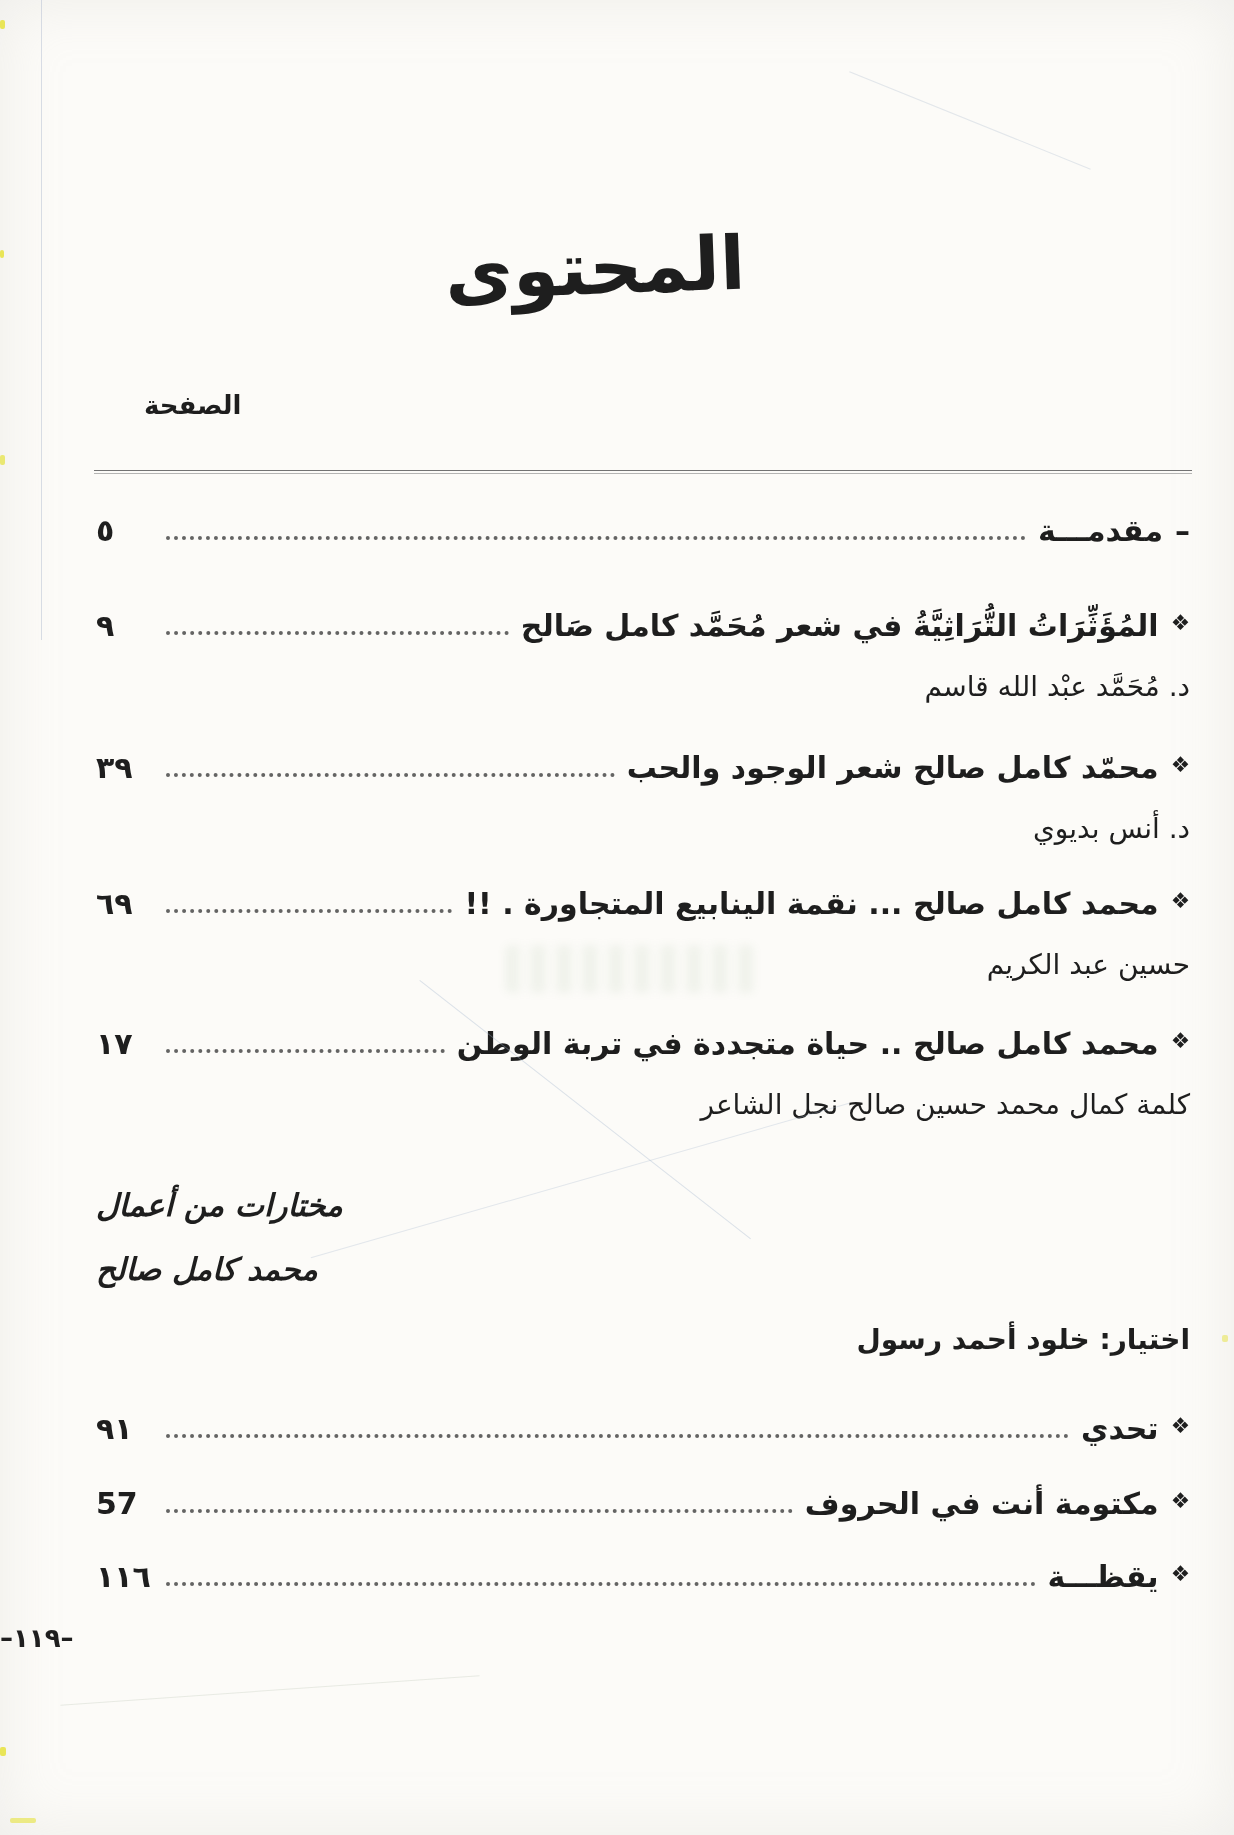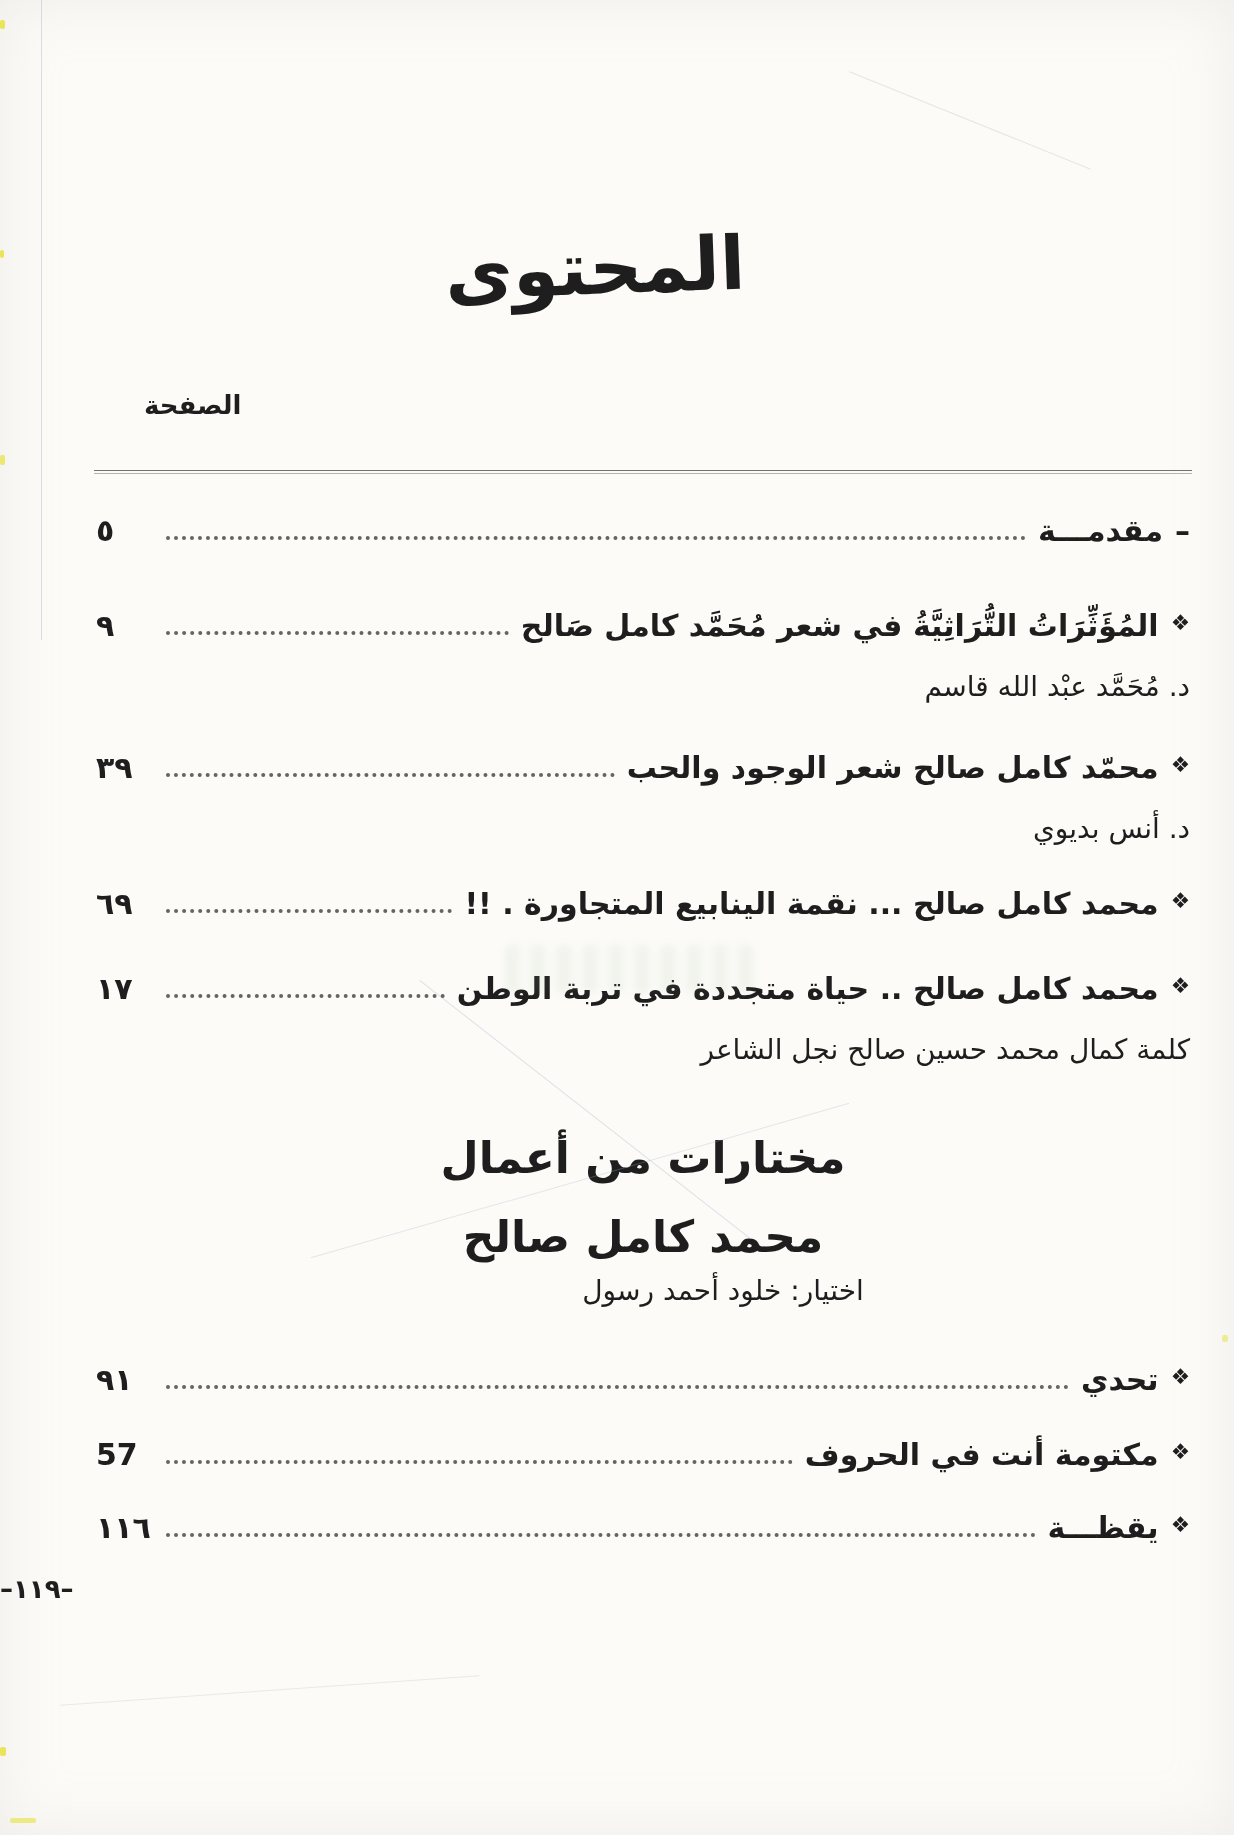--- a/index.html
+++ b/index.html
@@ -73,31 +73,31 @@
     text-align:right;
     font-size:28px;font-weight:normal;
     margin-top:22px;
   }
   .r1{margin-top:34px;}
   .r2{margin-top:50px;}
   .r3{margin-top:42px;}
   .r4{margin-top:36px;}
   .r5{margin-top:40px;}
   .heading{
-    text-align:center;
-    font-size:44px;font-weight:bold;
+    text-align:left;
+    font-size:31px;font-weight:bold;font-style:italic;
   }
   .h1x{margin-top:66px;}
   .h2x{margin-top:28px;}
   .attribution{
-    margin-top:12px;
+    margin-top:36px;
     direction:rtl;
-    text-align:center;
+    text-align:right;
     padding-left:160px;
-    font-size:28px;font-weight:normal;
+    font-size:28px;font-weight:bold;
   }
   .r6{margin-top:50px;}
   .r7{margin-top:30px;}
   .r8{margin-top:28px;}
   .footer{
     margin-top:24px;
     text-align:left;
     font-size:26px;font-weight:bold;
     letter-spacing:3px;
   }
@@ -145,20 +145,21 @@
       <span class="dots"></span>
       <span class="num">٣٩</span>
     </div>
     <div class="sub">د. أنس بديوي</div>
 
     <div class="row r4">
       <span class="t"><span class="b diamond">❖</span><span>محمد كامل صالح ... نقمة الينابيع المتجاورة . !!</span></span>
       <span class="dots"></span>
       <span class="num">٦٩</span>
     </div>
+    <div class="sub">حسين عبد الكريم</div>
 
     <div class="row r5">
       <span class="t"><span class="b diamond">❖</span><span>محمد كامل صالح .. حياة متجددة في تربة الوطن</span></span>
       <span class="dots"></span>
       <span class="num">١٧</span>
     </div>
     <div class="sub">كلمة كمال محمد حسين صالح نجل الشاعر</div>
 
     <div class="heading h1x">مختارات من أعمال</div>
     <div class="heading h2x">محمد كامل صالح</div>

